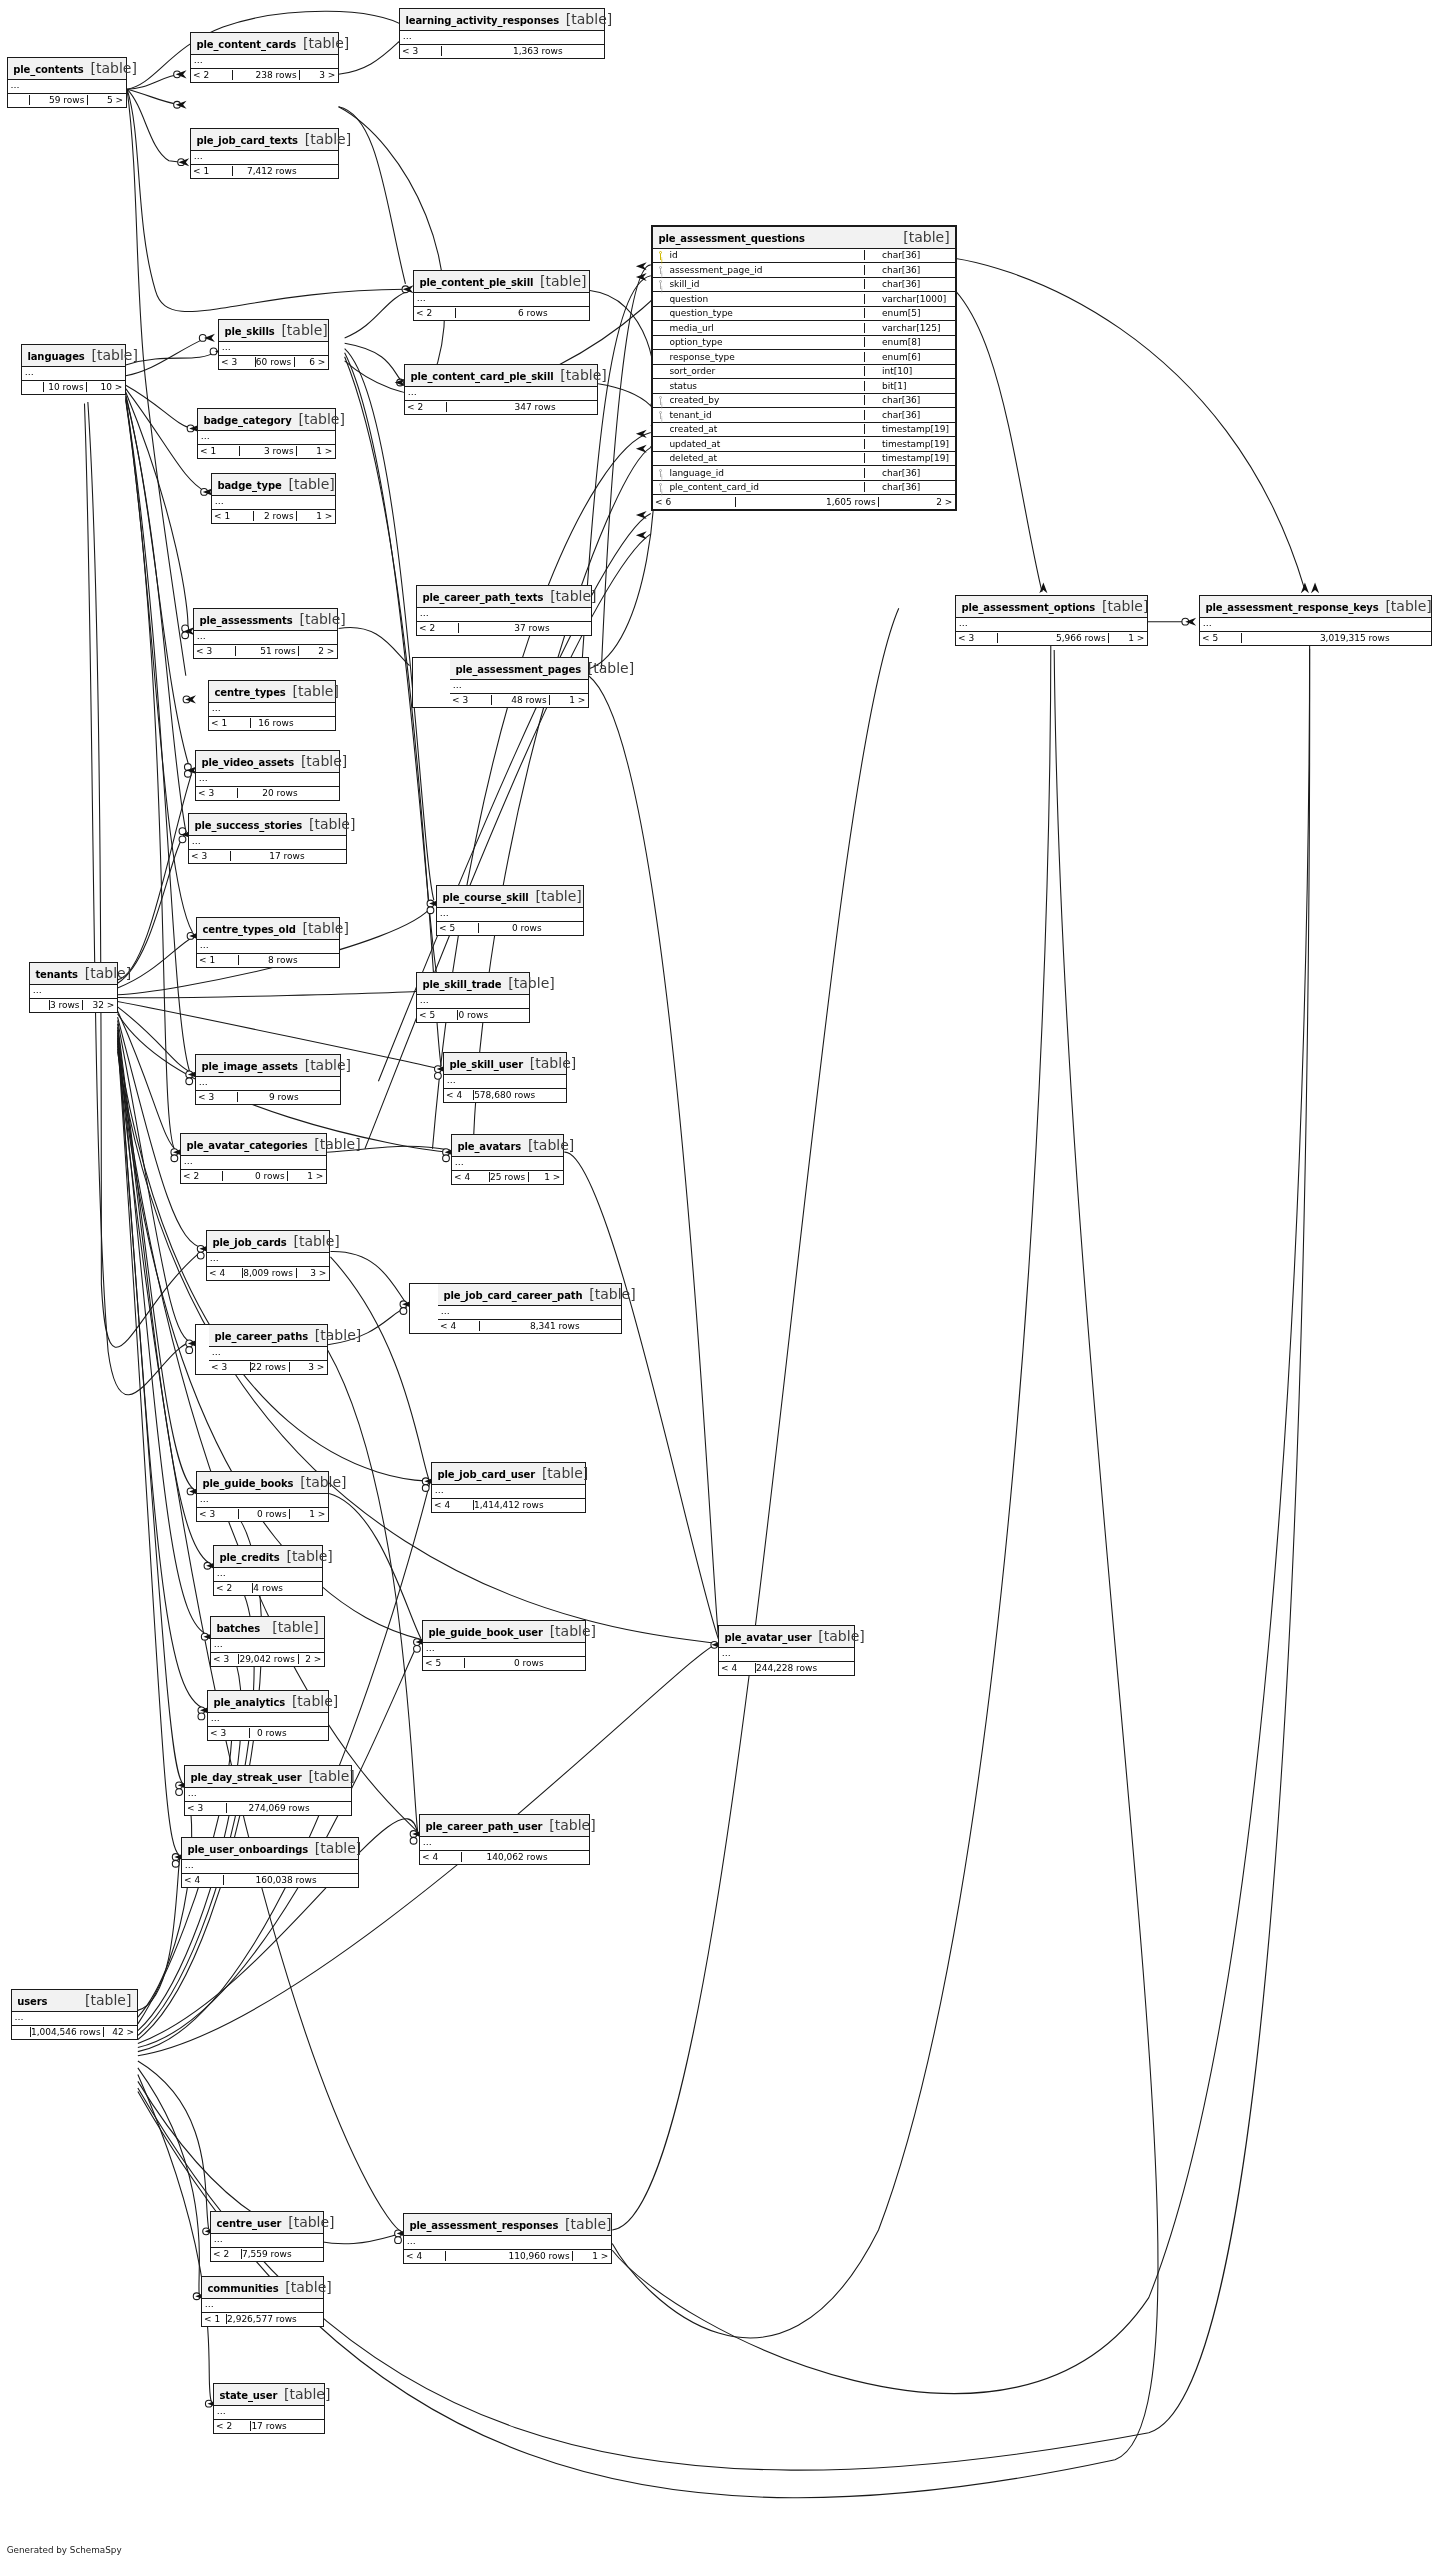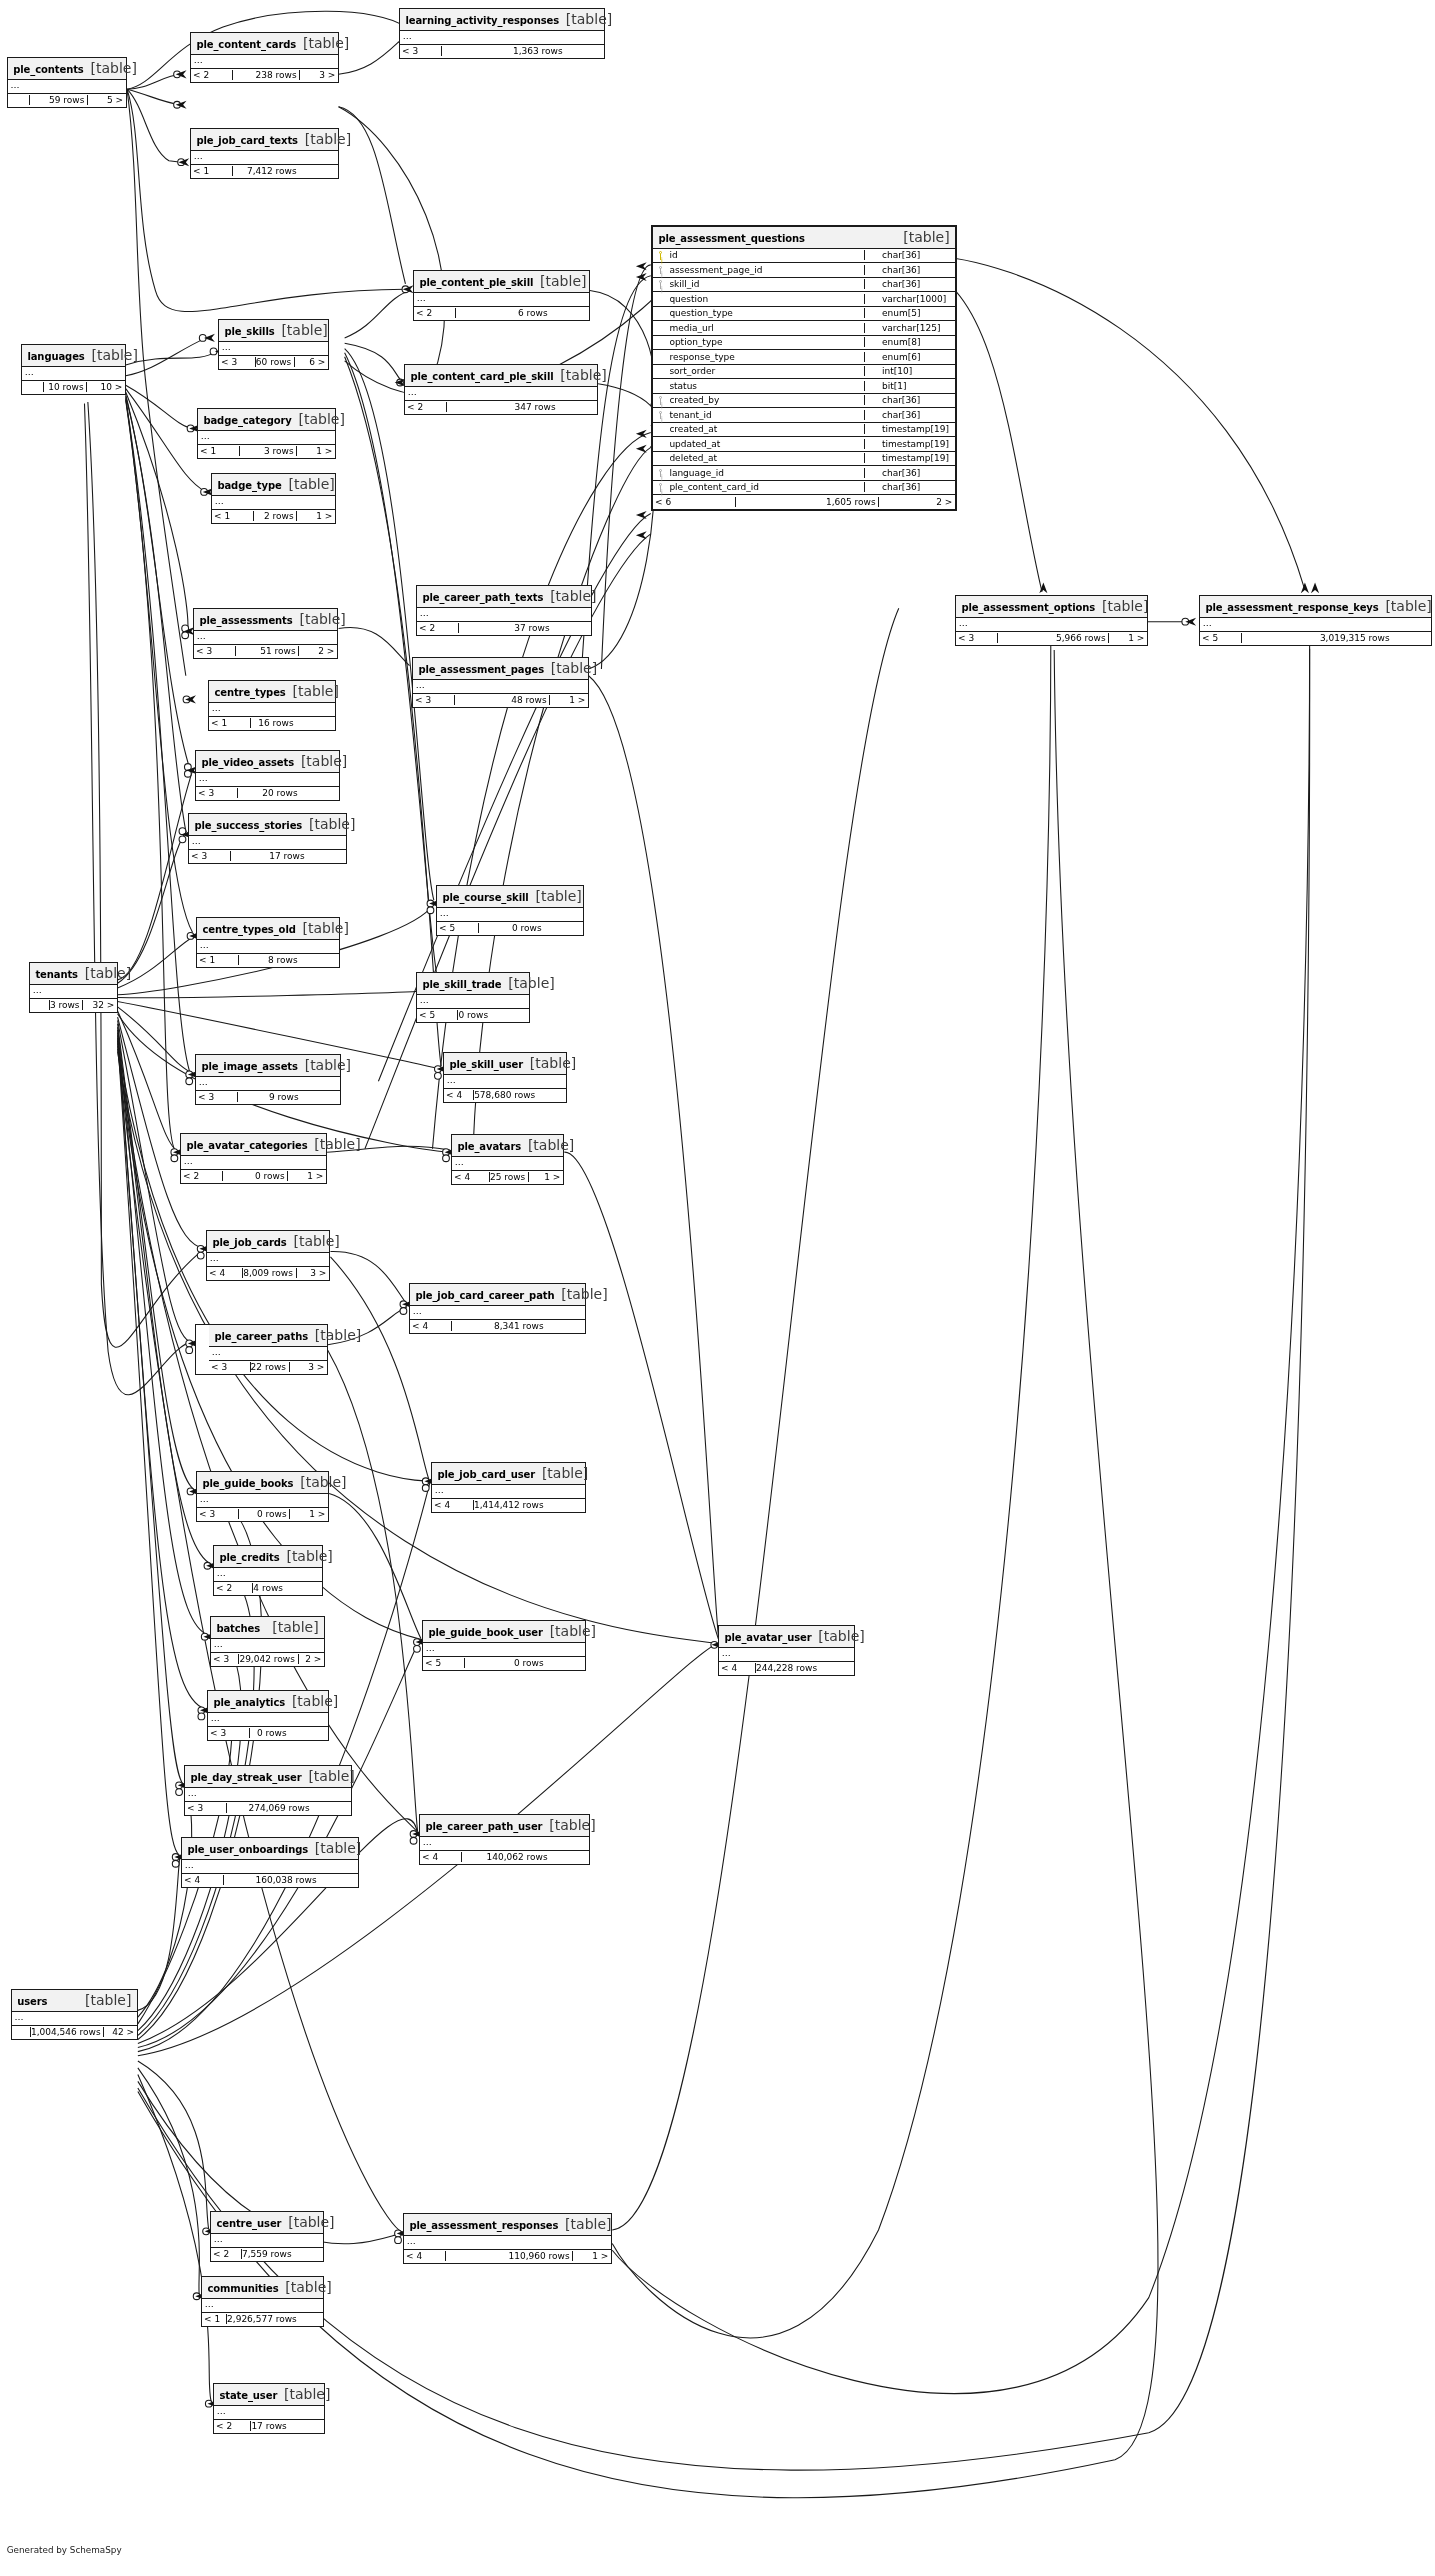--- a/index.html
+++ b/index.html
@@ -505,21 +505,21 @@
         <span class="tname">ple_assessments</span>
         <span class="ttag">[table]</span>
       </div>
       <div class="body-ellipsis">...</div>
       <div class="foot">
         <div class="f-in noborder" style="width: 39px;">&lt; 3</div>
         <div class="f-rows">51 rows</div>
         <div class="f-out" style="width: 35px;">2 &gt;</div>
       </div>
     </div>
-    <div class="node" style="left: 412px; top: 657px; width: 177px;">
+    <div class="node" style="left: 412px; top: 657px; width: 177px; padding-left: 37px;">
       <div class="hdr">
         <span class="tname">ple_assessment_pages</span>
         <span class="ttag">[table]</span>
       </div>
       <div class="body-ellipsis">...</div>
       <div class="foot">
         <div class="f-in noborder" style="width: 39px;">&lt; 3</div>
         <div class="f-rows">48 rows</div>
         <div class="f-out" style="width: 35px;">1 &gt;</div>
       </div>
@@ -685,21 +685,21 @@
         <span class="tname">ple_job_cards</span>
         <span class="ttag">[table]</span>
       </div>
       <div class="body-ellipsis">...</div>
       <div class="foot">
         <div class="f-in noborder" style="width: 39px;">&lt; 4</div>
         <div class="f-rows">8,009 rows</div>
         <div class="f-out" style="width: 35px;">3 &gt;</div>
       </div>
     </div>
-    <div class="node" style="left: 409px; top: 1283px; width: 177px;">
+    <div class="node" style="left: 409px; top: 1283px; width: 213px; padding-left: 28px;">
       <div class="hdr">
         <span class="tname">ple_job_card_career_path</span>
         <span class="ttag">[table]</span>
       </div>
       <div class="body-ellipsis">...</div>
       <div class="foot">
         <div class="f-in noborder" style="width: 39px;">&lt; 4</div>
         <div class="f-rows">8,341 rows</div>
         <div class="f-out" style="width: 35px;"></div>
       </div>

